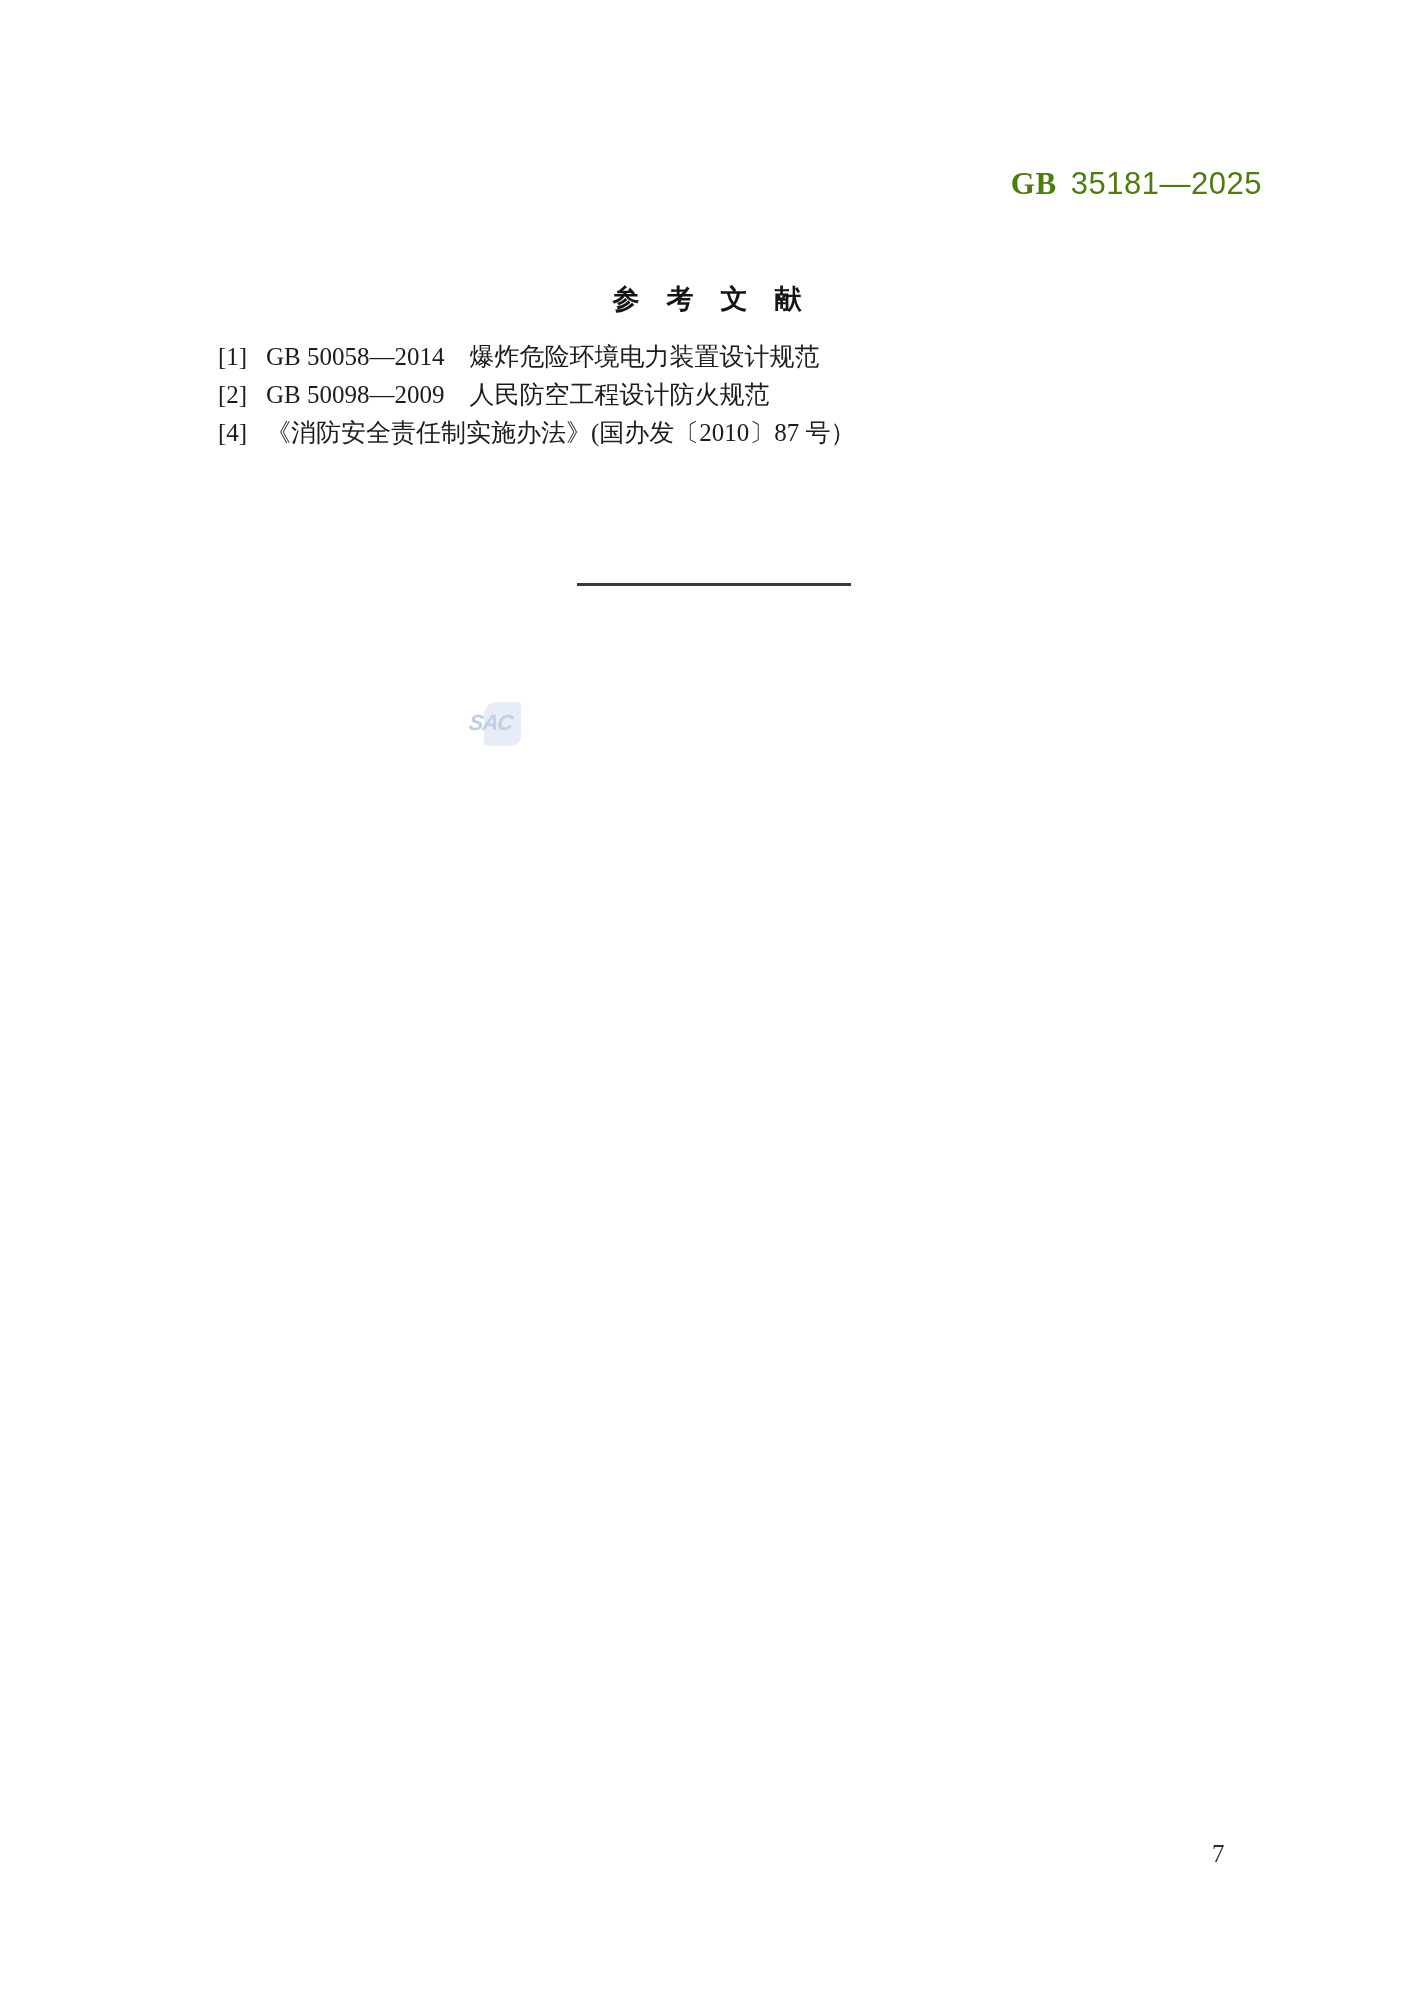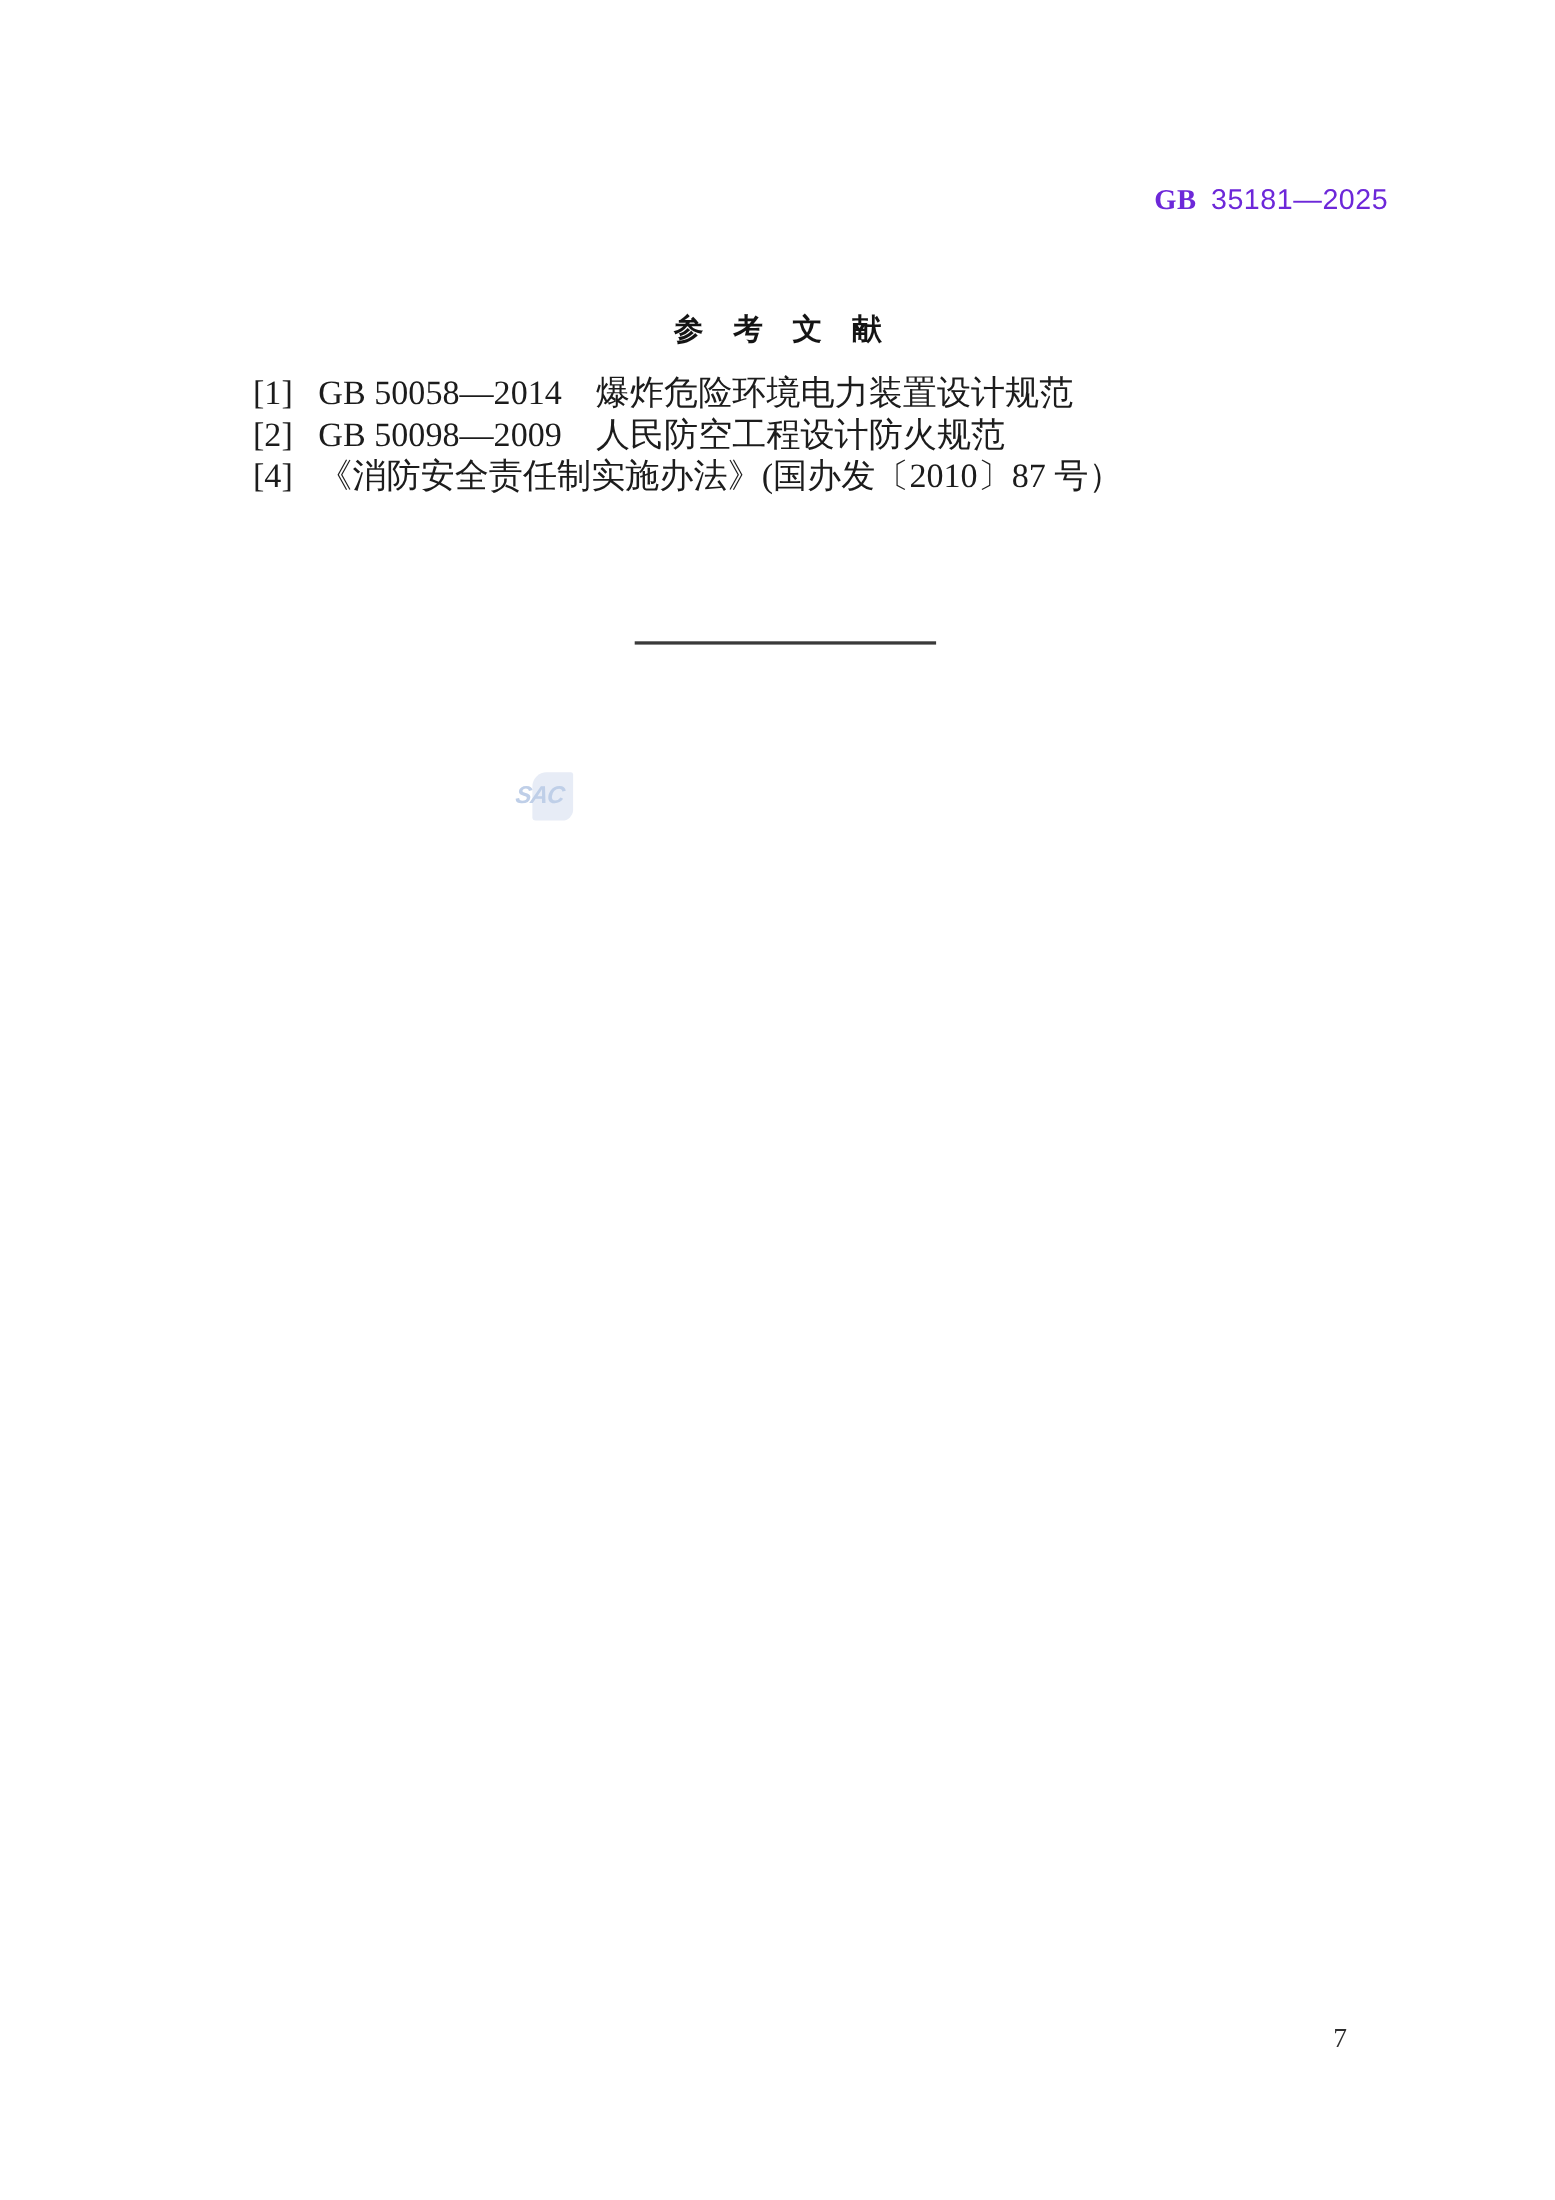--- a/index.html
+++ b/index.html
@@ -13,24 +13,24 @@
     position: relative;
     overflow: hidden;
     font-family: "Liberation Serif", "DejaVu Serif", serif;
     color: #1c1c1c;
   }
   
   .page-header {
     position: absolute;
     top: 166px;
     right: 152px;
-    font-size: 26px;
+    font-size: 31px;
     letter-spacing: 0.5px;
     white-space: nowrap;
-    color: #6d28d9;
+    color: #4d7c0f;
   }
   .page-header .code-prefix {
     font-weight: bold;
     font-family: "Liberation Serif", "DejaVu Serif", serif;
     margin-right: 6px;
   }
   .page-header .code-number {
     font-family: "Liberation Sans", "DejaVu Sans", sans-serif;
     font-weight: 500;
   }
@@ -45,21 +45,21 @@
     font-weight: 600;
     font-family: Liberation Mono, monospace;
     color: #141414;
   }
   
   .content {
     position: absolute;
     left: 168px;
     top: 338px;
     width: 1092px;
-    font-size: 31px;
+    font-size: 25px;
     line-height: 38px;
     text-align: justify;
   }
   .content p {
     margin: 0;
     text-indent: 2em;
   }
   .ref-text {
     margin-left: 0.75em;
   }

